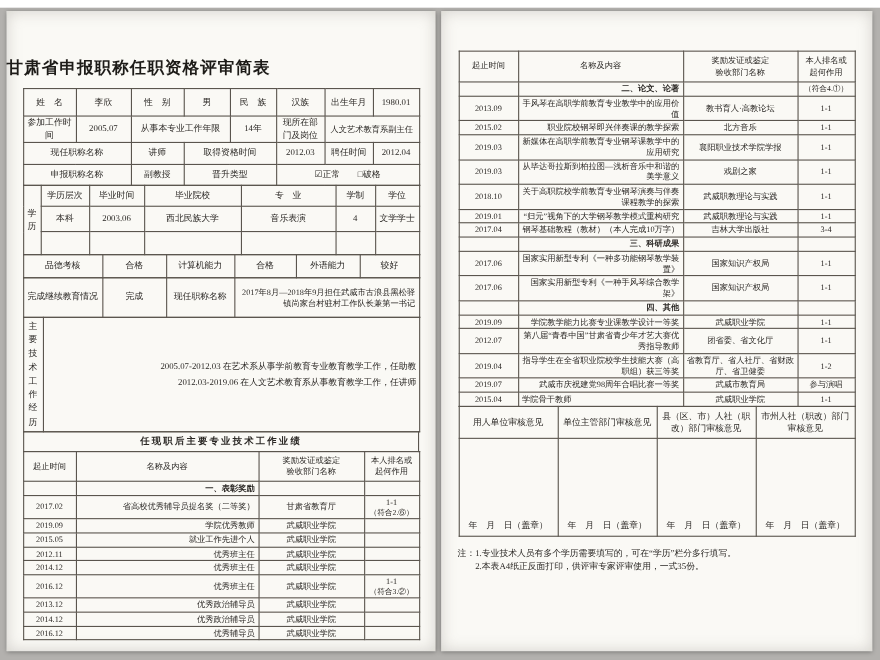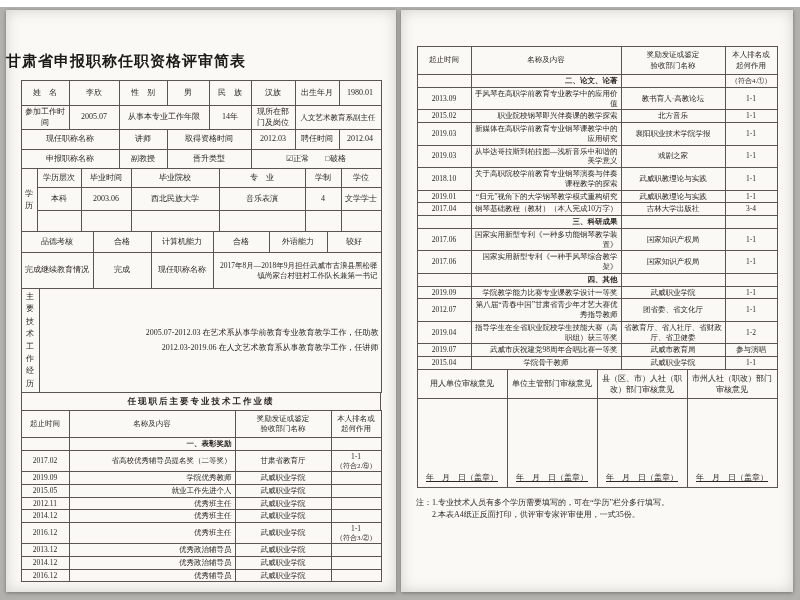--- a/index.html
+++ b/index.html
@@ -16,27 +16,27 @@
   table + table{margin-top:-1px;}
   td{border:1px solid #5a554e;font-size:8px;line-height:1.3;padding:1px 2px;
      text-align:center;vertical-align:middle;overflow:hidden;}
   .n{text-align:right;padding:1px 3px;}
   .sm{font-size:7.5px;}
   .vlab{word-break:break-all;line-height:1.55;padding:2px 1px;font-size:8px;}
   .sec-title td{font-weight:bold;letter-spacing:2px;height:15px;font-size:8.5px;}
   .hdr td{height:24px;line-height:1.35;}
   .body-tbl td{font-size:7.5px;}
   tr.section td.n{font-weight:bold;}
-  tr.center td.n{text-align:center;}
+  tr.center td.n{text-align:left;}
   .rank-note{font-size:7px;line-height:1.2;}
   .num{text-decoration:underline;padding:0 3px;}
   .exp-line{margin:4px 0;text-align:right;font-size:8px;}
   .mt-right{margin-top:36px;}
   .review-hdr td{height:26px;line-height:1.4;font-size:8px;}
-  .stamp-cell{height:84px;vertical-align:bottom;padding-bottom:3px;font-size:8px;text-decoration:underline;}
+  .stamp-cell{height:84px;vertical-align:bottom;padding-bottom:3px;font-size:8px;}
   .notes{width:362px;margin:9px auto 0;font-size:8px;line-height:1.55;display:flex;text-align:left;}
   .notes .pfx{white-space:nowrap;}
 </style>
 </head>
 <body>
 
 <div class="scan-bg"></div>
 
 <div class="page page-left">
   <div class="form-title">甘肃省申报职称任职资格评审简表</div>

